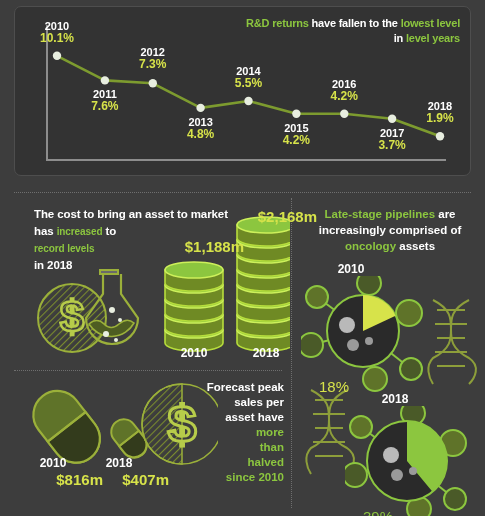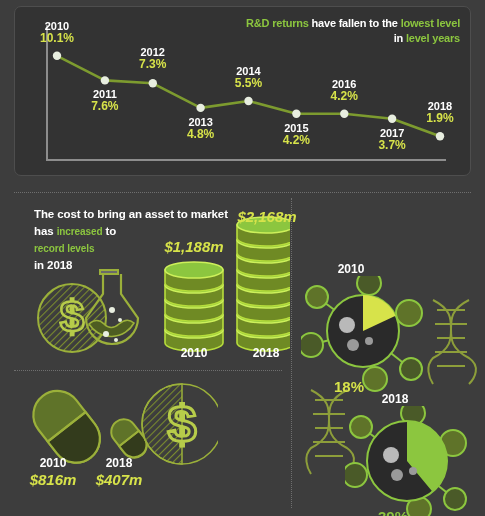--- a/index.html
+++ b/index.html
@@ -60,21 +60,21 @@
     color:#ffffff;font-size:11.5px;font-weight:bold;line-height:17px;
     letter-spacing:-.1px;
     margin-left:20px;
   }
   .cost-text .big{font-size:10px;color:#8cc63f;}
 
   .flask-wrap{position:absolute;left:34px;top:56px;width:120px;height:108px;}
   .stack-wrap{position:absolute;left:155px;top:10px;width:135px;height:160px;}
   .amount{
     position:absolute;color:#d7e34a;font-size:15px;font-weight:bold;
-    text-align:center;width:100px;font-style:italic;
+    text-align:right;width:100px;
   }
   .yearlbl{
     position:absolute;color:#ffffff;font-size:12px;font-weight:bold;
     text-align:center;width:70px;
   }
 
   
   .sales-panel{position:absolute;left:0;top:372px;width:292px;height:144px;}
   .sales-text{
     position:absolute;right:8px;top:8px;width:105px;text-align:right;
@@ -87,22 +87,22 @@
   .onco-text{
     position:absolute;left:6px;top:10px;width:182px;text-align:center;
     color:#ffffff;font-size:11.5px;font-weight:bold;line-height:16px;
   }
   .onco-text .g{color:#8cc63f;}
   .pie-year{
     position:absolute;color:#ffffff;font-size:12px;font-weight:bold;
     text-align:center;width:60px;
   }
   .pie-pct{
-    position:absolute;font-size:15px;font-weight:bold;
-    text-align:center;width:60px;
+    position:absolute;font-size:15px;font-weight:normal;
+    text-align:left;width:60px;
   }
 </style>
 </head>
 <body>
 
 <div class="infographic">
 
   <div class="chart-panel">
 
     <div class="chart-headline">
@@ -274,20 +274,29 @@
             <ellipse cx="111" cy="19" rx="29" ry="8" fill="#8cc63f" stroke="#cdf05a" stroke-width="1.6"></ellipse>
           </g>
         </svg>
       <div class="yearlbl" style="left:4px;top:140px;">2010</div>
       <div class="yearlbl" style="left:76px;top:140px;">2018</div>
     </div>
   </div>
 
   <div class="sales-panel">
 
+    <div class="sales-text">
+      <span>Forecast peak</span><br>
+      <span>sales per</span><br>
+      <span>asset have</span><br>
+      <span class="g">more</span><br>
+      <span class="g">than</span><br>
+      <span class="g">halved</span><br>
+      <span class="g">since 2010</span>
+    </div>
 
     <svg viewBox="0 0 200 110" width="200" height="110" style="position:absolute;left:18px;top:4px;">
       <defs>
         <pattern id="hatch2" width="5" height="5" patternTransform="rotate(45)" patternUnits="userSpaceOnUse">
           <line x1="0" y1="0" x2="0" y2="5" stroke="#7a8c2e" stroke-width="2.2"></line>
         </pattern>
       </defs>
       <g transform="rotate(-38 48 50)">
         <rect x="24" y="12" width="48" height="78" rx="24" fill="#5f7329" stroke="#9bb03a" stroke-width="2.2"></rect>
         <path d="M24,51 h48 v15 a24,24 0 0,1 -48,0 z" fill="#333b1c" stroke="#9bb03a" stroke-width="2.2"></path>
@@ -306,20 +315,25 @@
     </svg>
 
     <div class="yearlbl" style="left:18px;top:84px;color:#fff;font-size:12px;">2010</div>
     <div class="amount" style="left:3px;top:99px;">$816m</div>
     <div class="yearlbl" style="left:84px;top:84px;color:#fff;font-size:12px;">2018</div>
     <div class="amount" style="left:69px;top:99px;">$407m</div>
   </div>
 
   <div class="onco-panel">
 
+    <div class="onco-text">
+      <span class="g">Late-stage pipelines</span><span> are</span><br>
+      <span>increasingly comprised of</span><br>
+      <span class="g">oncology</span><span> assets</span>
+    </div>
 
     <svg viewBox="0 0 60 90" width="60" height="90" style="position:absolute;left:130px;top:100px;opacity:.85;">
       <g fill="none" stroke="#9bb03a" stroke-width="2">
         <path d="M10,4 C46,22 10,44 46,62 C58,70 52,82 46,88"></path>
         <path d="M46,4 C10,22 46,44 10,62 C2,70 6,82 10,88"></path>
         <line x1="14" y1="14" x2="42" y2="14"></line>
           <line x1="12" y1="28" x2="44" y2="28"></line>
         <line x1="14" y1="42" x2="42" y2="42"></line>
           <line x1="12" y1="56" x2="44" y2="56"></line>
         <line x1="14" y1="70" x2="42" y2="70"></line>

